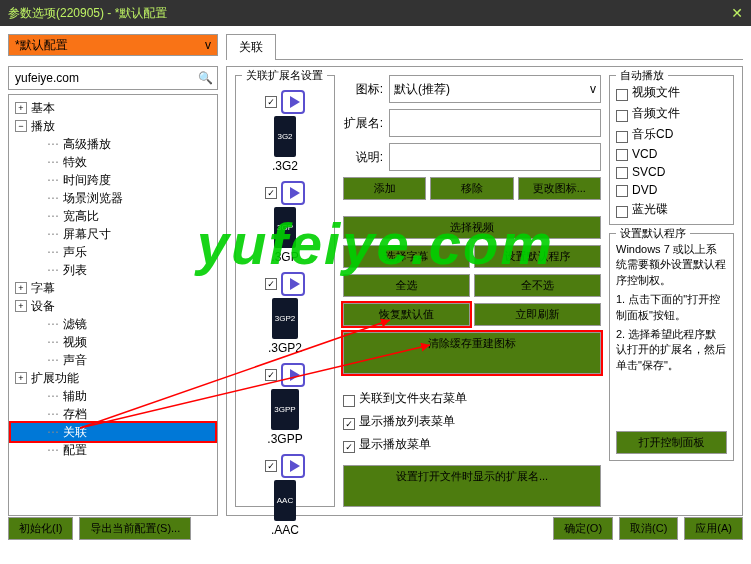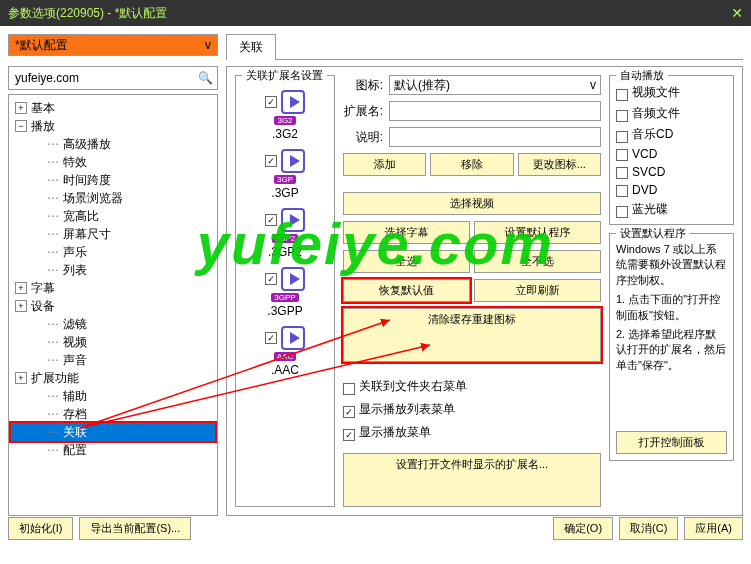--- a/index.html
+++ b/index.html
@@ -24,27 +24,27 @@
 .tree-item.highlighted { outline: 2px solid red; }
 .right-panel { flex: 1; border: 1px solid #999; padding: 8px; display: flex; gap: 8px; }
 .mid-col { flex: 1; display: flex; gap: 8px; }
 .ext-box { border: 1px solid #999; width: 100px; position: relative; padding: 4px; }
 .ext-box legend, .fieldset legend { position: absolute; top: -8px; left: 6px; background: #fff; padding: 0 4px; font-size: 11px; }
 .ext-list { display: flex; flex-direction: column; gap: 8px; padding-top: 6px; }
 .ext-item { display: flex; flex-direction: column; align-items: center; gap: 2px; }
 .ext-item .top { display: flex; align-items: center; gap: 4px; }
 .play-icon { width: 24px; height: 24px; border: 2px solid #5a4fcf; border-radius: 4px; display: flex; align-items: center; justify-content: center; }
 .play-icon::before { content: ""; border-left: 10px solid #5a4fcf; border-top: 6px solid transparent; border-bottom: 6px solid transparent; margin-left: 3px; }
-.badge { background: #a21caf; color: #fff; font-size: 8px; padding: 0 3px; border-radius: 2px; }
+.badge { background: #0f172a; color: #fff; font-size: 8px; padding: 16px 3px; border-radius: 2px; }
 .ctrl-col { flex: 1; display: flex; flex-direction: column; gap: 6px; }
 .form-row { display: flex; align-items: center; gap: 6px; }
 .form-row label { width: 40px; text-align: right; }
-.combo, .txt { border: 1px solid #999; height: 20px; flex: 1; display: flex; align-items: center; padding: 0 4px; justify-content: space-between; }
+.combo, .txt { border: 1px solid #999; height: 28px; flex: 1; display: flex; align-items: center; padding: 0 4px; justify-content: space-between; }
 .btn-row { display: flex; gap: 4px; }
-.btn { border: 1px solid #999; background: #fef9c3; padding: 3px 0; text-align: center; flex: 1; cursor: pointer; font-size: 11px; }
+.btn { border: 1px solid #999; background: #4d7c0f; padding: 3px 0; text-align: center; flex: 1; cursor: pointer; font-size: 11px; }
 .btn.red-box { outline: 2px solid red; }
 .fieldset { border: 1px solid #999; padding: 8px 6px 6px; position: relative; display: flex; flex-direction: column; gap: 4px; }
 .side-col { width: 125px; display: flex; flex-direction: column; gap: 8px; }
 .chk-row { display: flex; align-items: flex-end; gap: 4px; }
 .chk { width: 12px; height: 12px; border: 1px solid #666; display: inline-flex; align-items: center; justify-content: center; font-size: 9px; }
 .footer { position: absolute; bottom: 24px; left: 8px; right: 8px; display: flex; justify-content: space-between; }
 .footer .btn { flex: 0 0 auto; padding: 3px 10px; }
 .footer-left, .footer-right { display: flex; gap: 6px; }
 .watermark { position: absolute; top: 210px; left: 0; right: 0; text-align: center; font-size: 58px; font-weight: bold; color: #00d000; opacity: 0.9; pointer-events: none; letter-spacing: 2px; font-style: italic; }
 svg.arrow-svg { position: absolute; top: 0; left: 0; pointer-events: none; }

